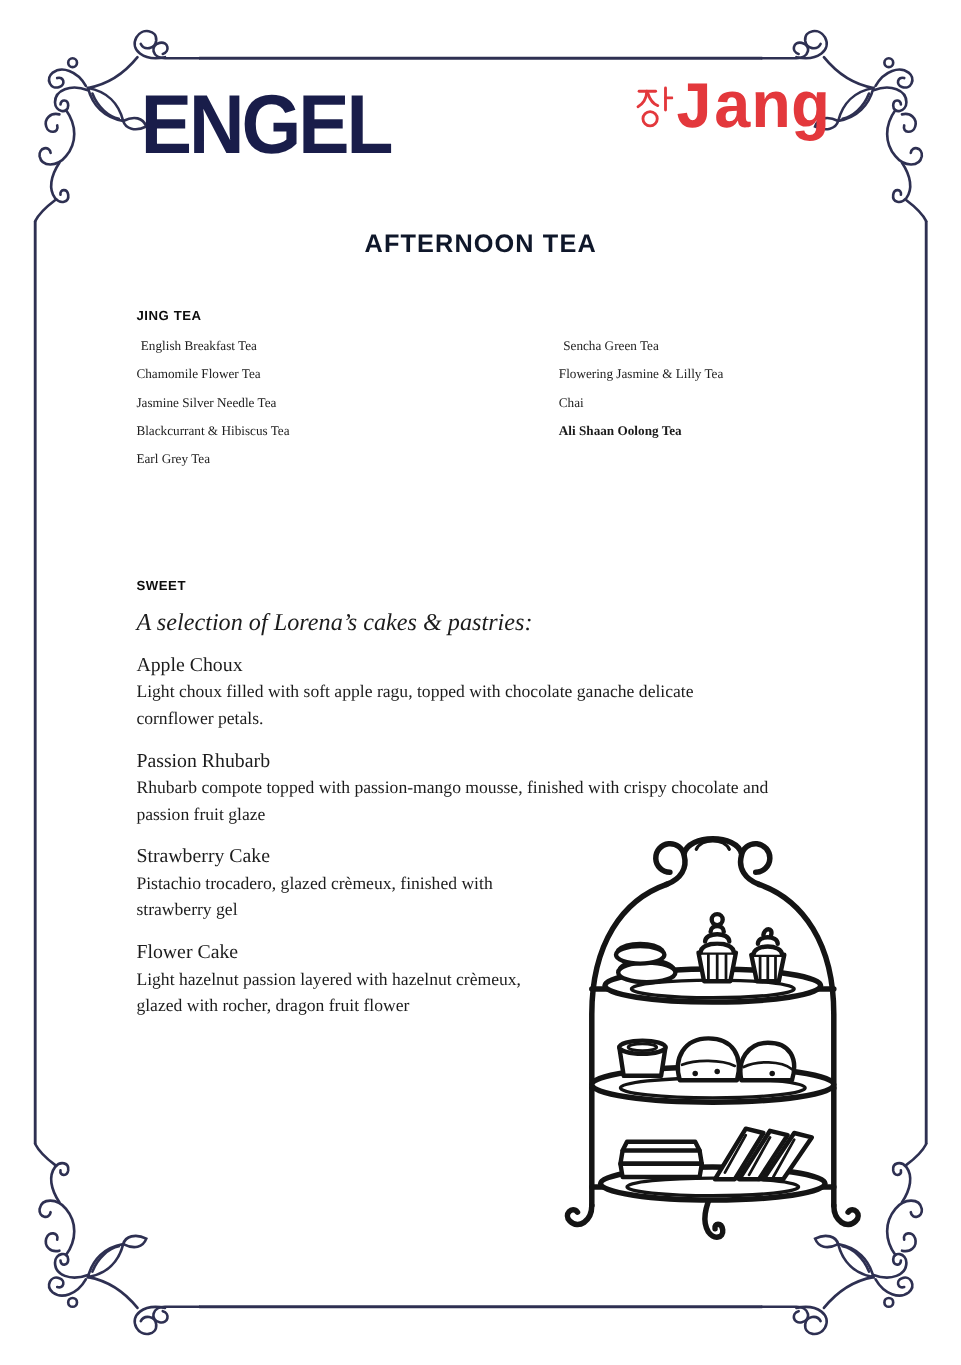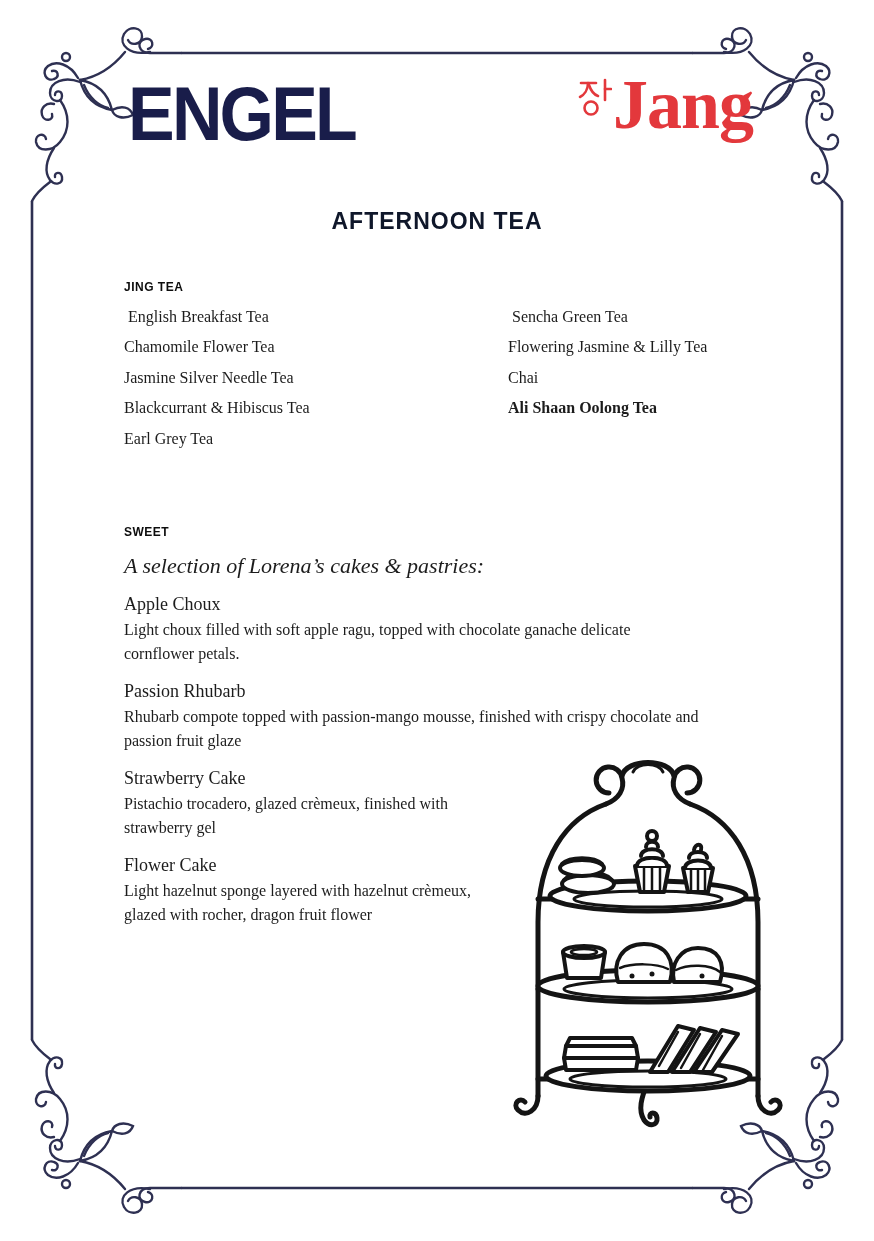--- a/index.html
+++ b/index.html
@@ -11,37 +11,37 @@
   .logos{position:absolute;top:0;left:0;width:874px;}
   .engel-logo{
     position:absolute;left:128px;top:76px;
     font-family:"Liberation Sans", sans-serif;font-weight:900;
     font-size:76px;line-height:1;color:#191d4a;letter-spacing:-3px;
     transform:scaleX(0.92);transform-origin:left top;
   }
   .jang-logo{position:absolute;left:578px;top:70px;display:flex;align-items:flex-start;color:#e3383c;}
   .jang-korean{margin-top:8px;margin-right:1px;}
   .jang-text{
-    font-family:Liberation Serif, serif;font-weight:700;font-size:70px;line-height:1;
+    font-family:Liberation Mono, monospace;font-weight:700;font-size:60px;line-height:1;
     letter-spacing:-1px;
   }
   .page-title{
     position:absolute;top:193px;left:0;width:874px;text-align:center;
     font-family:"Liberation Sans", sans-serif;font-weight:800;font-size:23px;
     letter-spacing:1px;color:#0f172a;
   }
   .section-heading{
     font-family:"Liberation Sans", sans-serif;font-weight:800;font-size:12px;
     letter-spacing:0.5px;color:#0d0d0d;margin:0 0 14px 0;
   }
   .tea-section{position:absolute;left:124px;top:280px;width:640px;}
   .tea-columns{display:flex;}
   .tea-col-left{width:384px;}
   .tea-col-right{width:256px;}
-  .tea-item{font-size:16px;line-height:1.15;margin-bottom:12px;}
+  .tea-item{font-size:12px;line-height:1.15;margin-bottom:12px;}
   .tea-item.indented{padding-left:4px;}
   .tea-item.gap-before{margin-top:4px;font-weight:bold;}
   .sweet-section{position:absolute;left:124px;top:525px;width:620px;}
   .sweet-intro{font-size:22px;margin:0 0 10px 0;font-style:italic;}
   .sweet-item{margin-top:15px;}
   .sweet-name{font-size:18px;margin:0 0 3px 0;}
   .sweet-desc{font-size:16px;line-height:1.5;margin:0;}
   .w1{max-width:545px;} .w2{max-width:580px;} .w3{max-width:360px;} .w4{max-width:375px;}
   .stand{position:absolute;left:492px;top:746px;}
 </style>
@@ -127,21 +127,21 @@
   <div class="sweet-item">
     <p class="sweet-name">Passion Rhubarb</p>
     <p class="sweet-desc w2">Rhubarb compote topped with passion-mango mousse, finished with crispy chocolate and passion fruit glaze</p>
   </div>
   <div class="sweet-item">
     <p class="sweet-name">Strawberry Cake</p>
     <p class="sweet-desc w3">Pistachio trocadero, glazed crèmeux, finished with strawberry gel</p>
   </div>
   <div class="sweet-item">
     <p class="sweet-name">Flower Cake</p>
-    <p class="sweet-desc w4">Light hazelnut sponge layered with hazelnut crèmeux, glazed with rocher, dragon fruit flower</p>
+    <p class="sweet-desc w4">Light hazelnut passion layered with hazelnut crèmeux, glazed with rocher, dragon fruit flower</p>
   </div>
 </section>
 
 <svg class="stand" width="312" height="392" viewBox="0 0 312 392" aria-label="three-tier afternoon tea stand">
   <g fill="none" stroke="#141414" stroke-width="5" stroke-linecap="round" stroke-linejoin="round">
 
     <path d="M46,350 V176 C46,112 74,72 114,58"></path>
     <path d="M266,350 V176 C266,112 238,72 198,58"></path>
     <path d="M114,58 C127,53 133,43 130,32 A13,13 0 1 0 117,47"></path>
     <path d="M198,58 C185,53 179,43 182,32 A13,13 0 1 1 195,47"></path>

